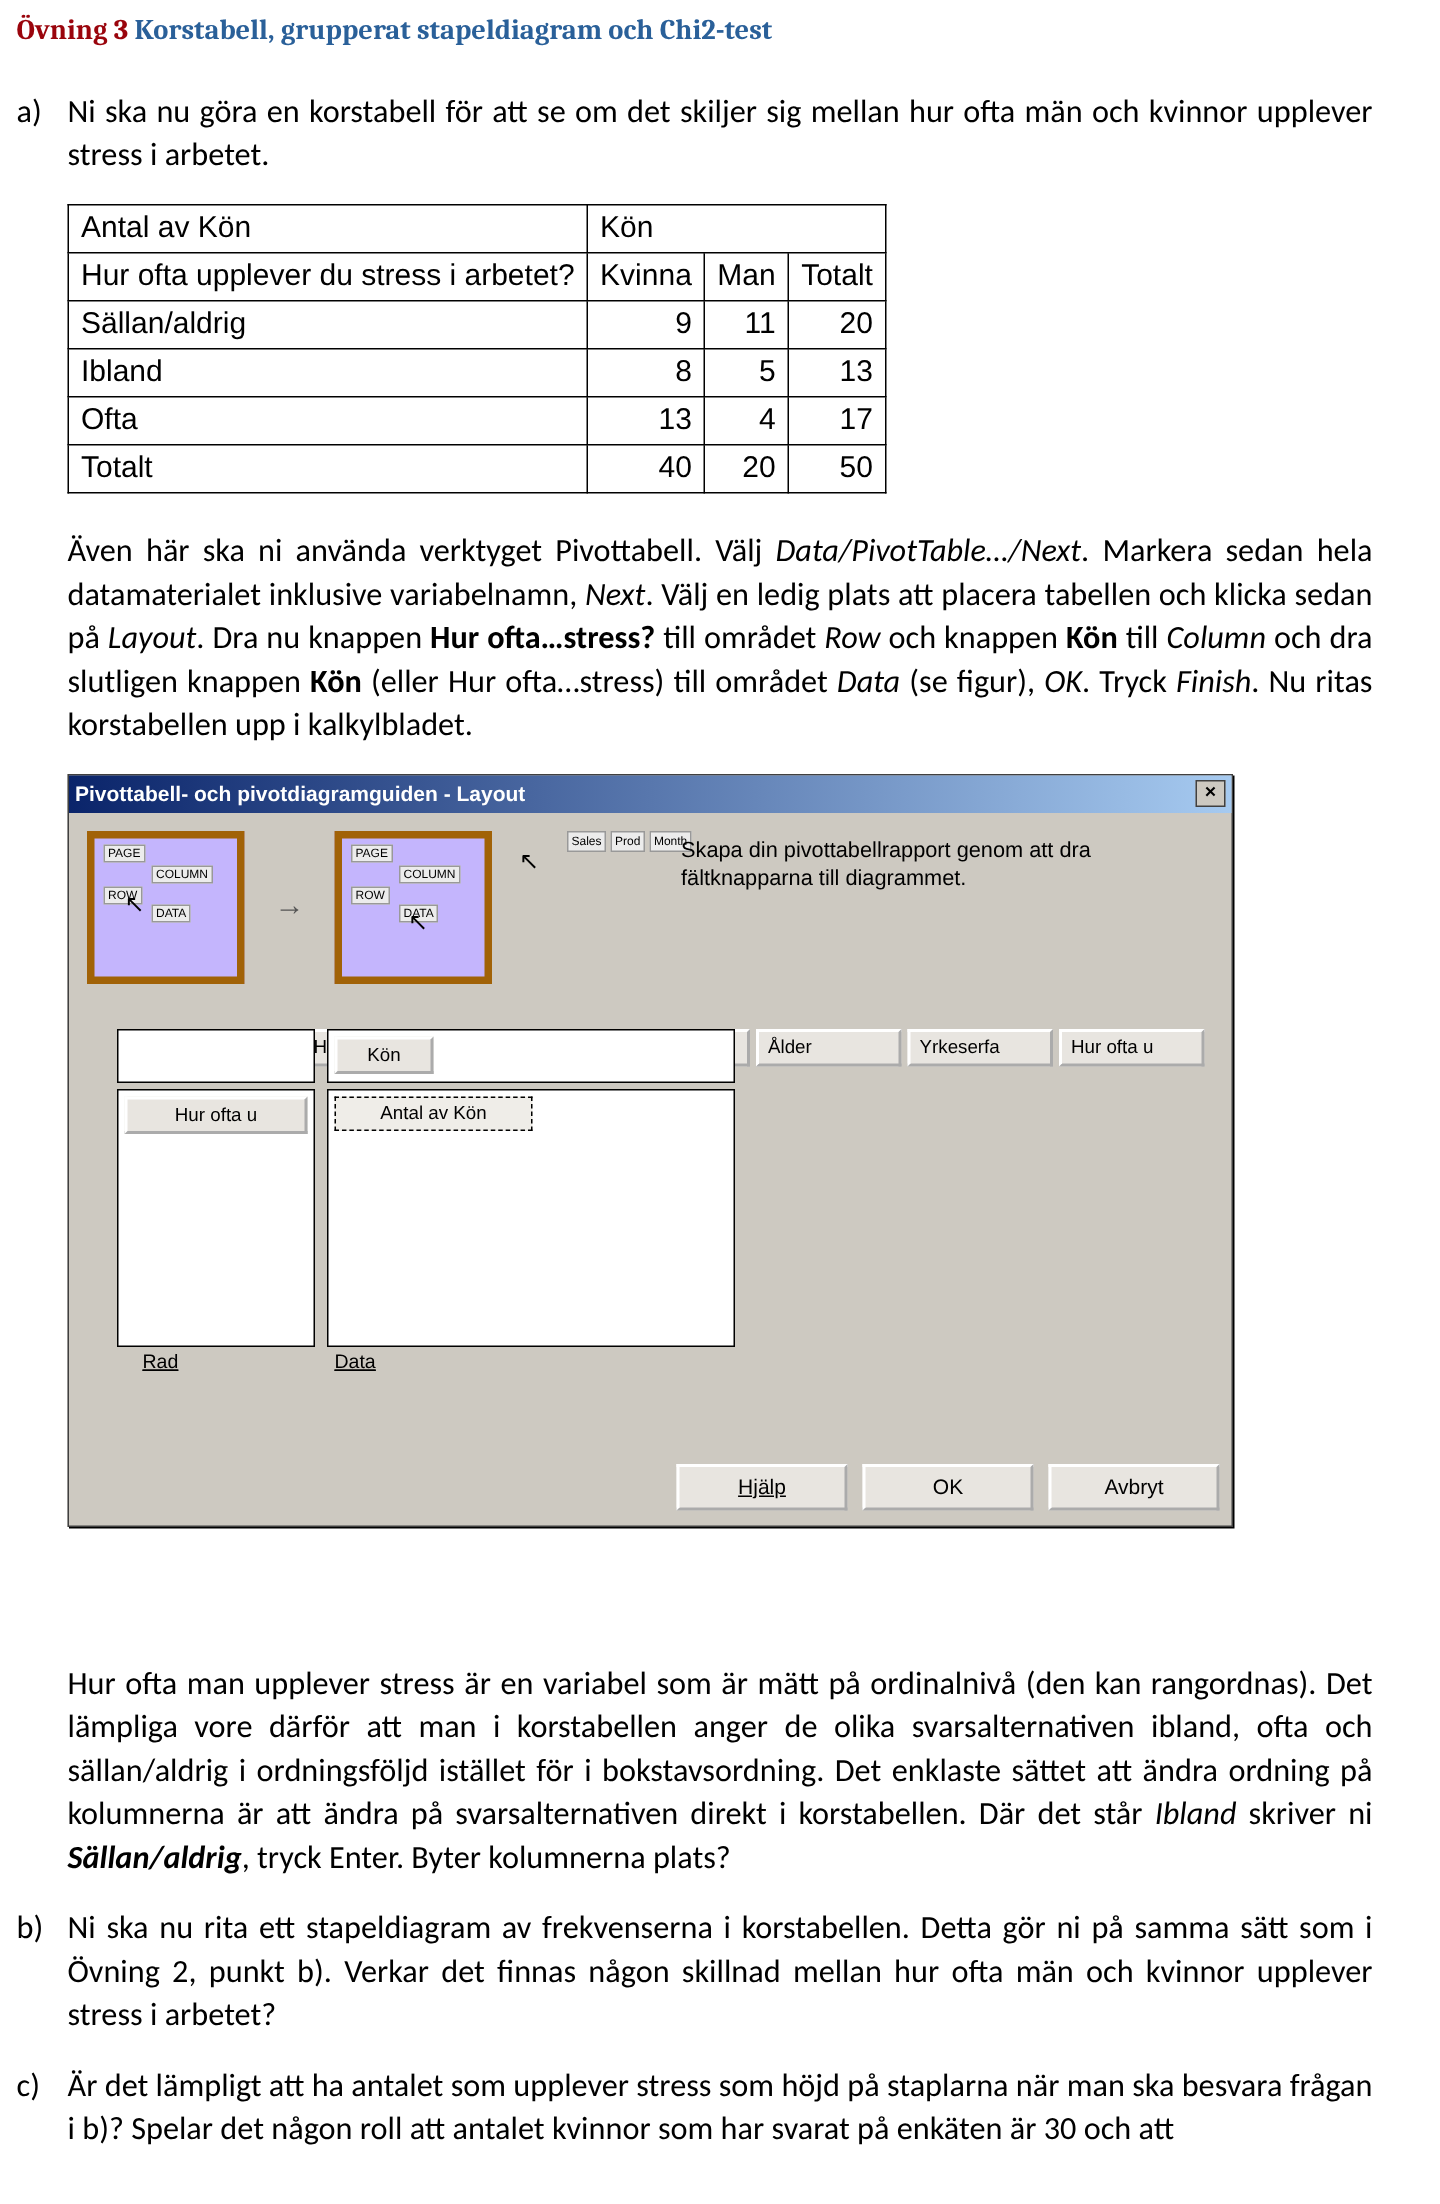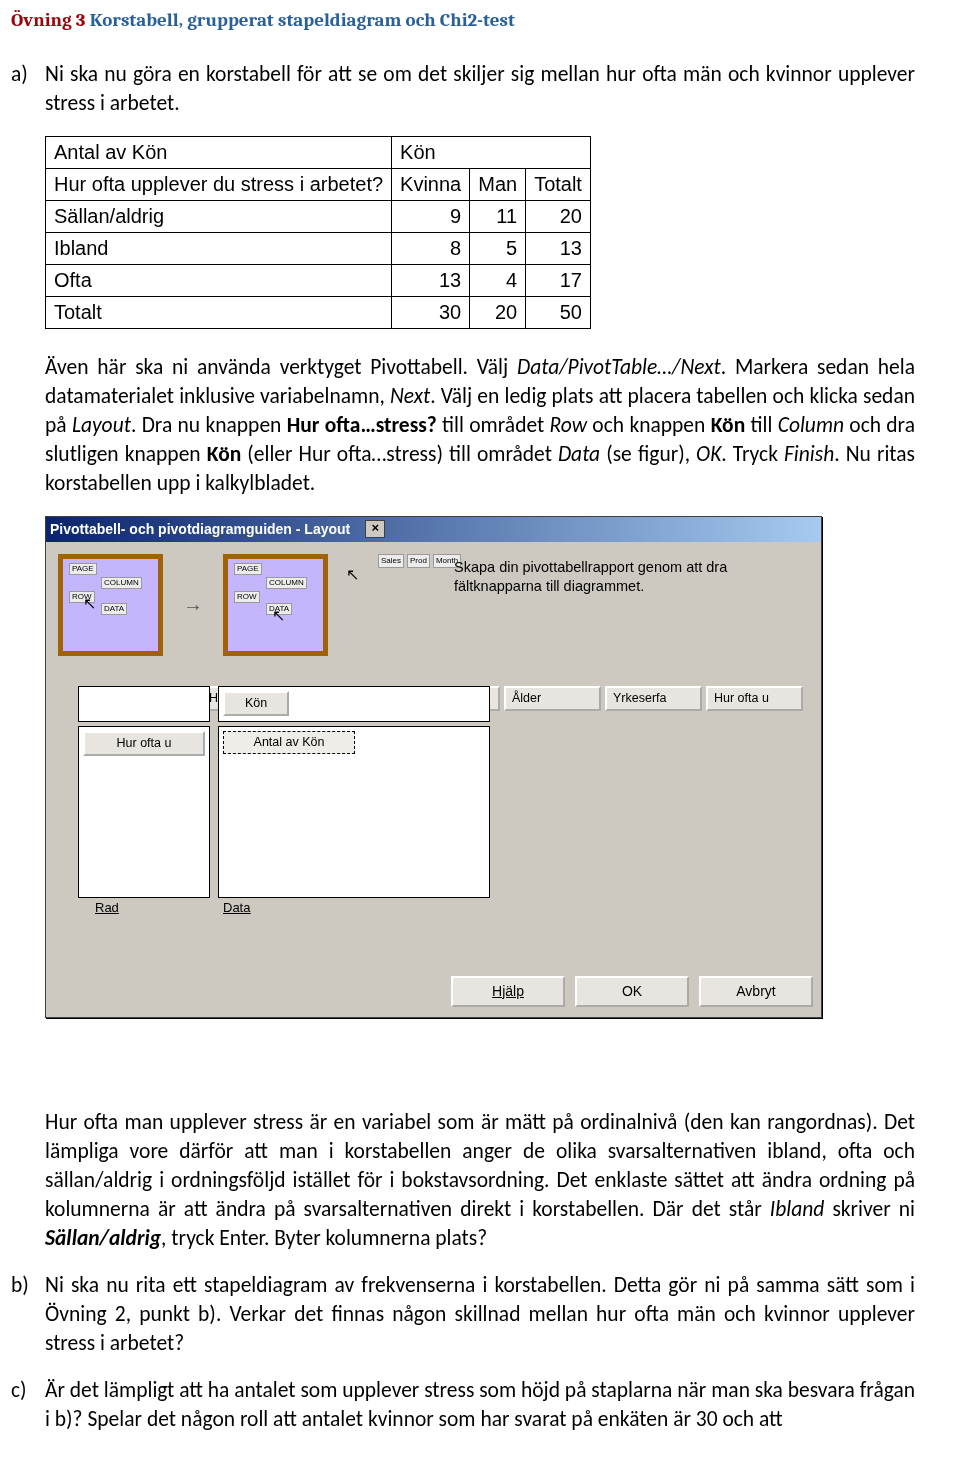--- a/index.html
+++ b/index.html
@@ -65,20 +65,21 @@
     font-size: 14px;
     margin: 6px 0 30px 0;
   }
   .titlebar {
     background: linear-gradient(to right, #0a246a, #a6caf0);
     color: #fff;
     padding: 3px 4px;
     font-weight: bold;
     font-size: 14px;
     display: flex;
+    justify-content: space-between;
     align-items: center;
     gap: 15px;
   }
   .closebox {
     width: 18px; height: 16px;
     background: #cdc9c1;
     border: 1px solid #404040;
     color: #000;
     font-size: 13px;
     line-height: 14px;
@@ -225,21 +226,21 @@
       <td class="num">13</td>
     </tr>
     <tr>
       <td>Ofta</td>
       <td class="num">13</td>
       <td class="num">4</td>
       <td class="num">17</td>
     </tr>
     <tr>
       <td>Totalt</td>
-      <td class="num">30</td>
+      <td class="num">40</td>
       <td class="num">20</td>
       <td class="num">50</td>
     </tr>
   </tbody>
     </table>
 
   <p class="para sans">
     <span>Även här ska ni använda verktyget Pivottabell. Välj </span><span class="ital">Data/PivotTable…/Next</span><span>. Markera sedan hela datamaterialet inklusive variabelnamn, </span><span class="ital">Next</span><span>. Välj en ledig plats att placera tabellen och klicka sedan på </span><span class="ital">Layout</span><span>. Dra nu knappen </span><span class="bold">Hur ofta…stress?</span><span> till området </span><span class="ital">Row</span><span> och knappen </span><span class="bold">Kön</span><span> till </span><span class="ital">Column</span><span> och dra slutligen knappen </span><span class="bold">Kön</span><span> (eller Hur ofta…stress) till området </span><span class="ital">Data</span><span> (se figur), </span><span class="ital">OK</span><span>. Tryck </span><span class="ital">Finish</span><span>. Nu ritas korstabellen upp i kalkylbladet.</span>
   </p>
 

